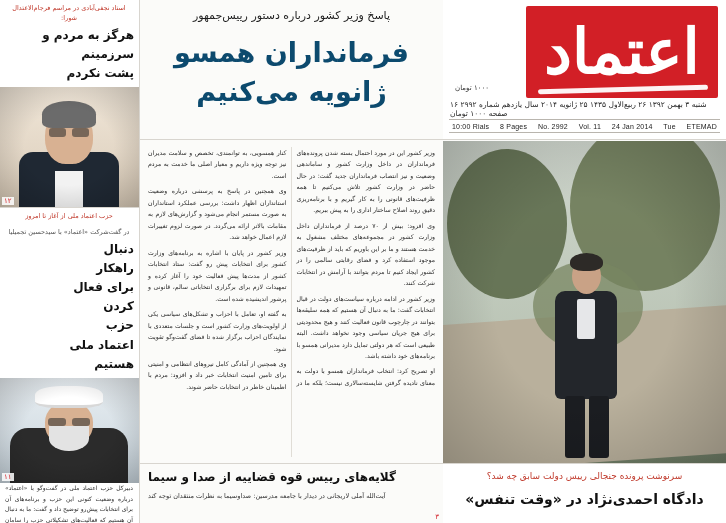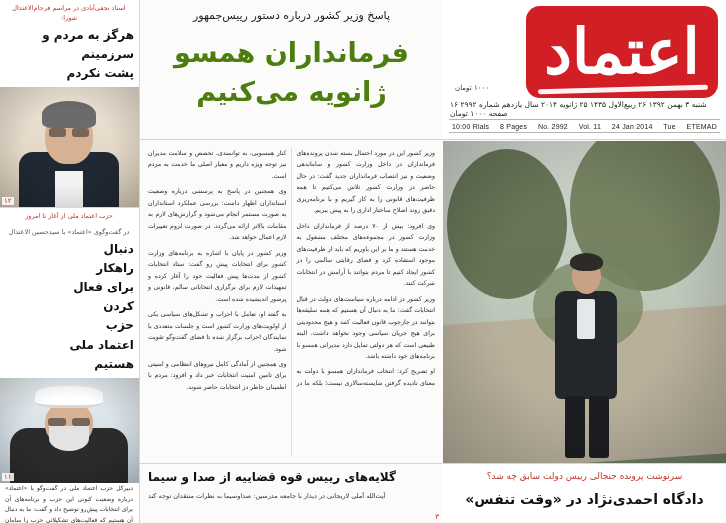--- a/index.html
+++ b/index.html
@@ -30,21 +30,21 @@
     background: #ffffff;
     border-bottom: 1px solid #d8d5cf;
     box-sizing: border-box;
   }
   .logo-box {
     position: absolute;
     top: 6px; right: 8px;
     width: 192px;
     height: 92px;
     background: #d21f26;
-    border-radius: 14px;
+    border-radius: 2px;
     overflow: hidden;
   }
   .logo-script {
     position: absolute;
     inset: 0;
     color: #ffffff;
     font-family: "DejaVu Serif", serif;
     font-size: 62px;
     font-weight: bold;
     line-height: 92px;
@@ -125,21 +125,21 @@
   .kicker {
     font-size: 11px;
     color: #1d1d1d;
     line-height: 1.5;
     margin-bottom: 8px;
     font-family: "DejaVu Sans", sans-serif;
   }
   .headline {
     font-size: 27px;
     font-weight: bold;
-    color: #4d7c0f;
+    color: #0c4a6e;
     line-height: 1.45;
     letter-spacing: -.5px;
     text-align: center;
   }
 
   
   .col-right {
     position: absolute;
     top: 0;
     left: 0;
@@ -395,21 +395,21 @@
         <div class="por-hair"></div>
         <div class="por-glass" style="left:36%; width:12%;"></div>
         <div class="por-glass" style="left:52%; width:12%;"></div>
         <div class="ph-vign"></div>
         <div class="badge-num badge-left">۱۲</div>
       </div>
     </div>
 
     <div class="rc-block">
       <div class="rc-tag">حزب اعتماد ملی از آغاز تا امروز</div>
-      <div class="rc-tag" style="color:#555;">در گفت‌وگوی «اعتماد» با سیدحسین الاعتدال</div>
+      <div class="rc-tag" style="color:#555;">در گفت‌شرکت «اعتماد» با سیدحسین تجمیلیا</div>
       <div class="rc-title" style="white-space:pre-line;margin-left:44px;">دنبال راهکار
 برای فعال کردن
 حزب اعتماد ملی هستیم</div>
       <div class="rc-photo" style="height:105px;">
         <div class="por-bg2"></div>
         <div class="por-robe"></div>
         <div class="por-head" style="top:22%; height:42%;"></div>
         <div class="por-beard" style="top:46%;"></div>
         <div class="por-turban"></div>
         <div class="por-glass" style="left:35%; width:13%; top:38%;"></div>

